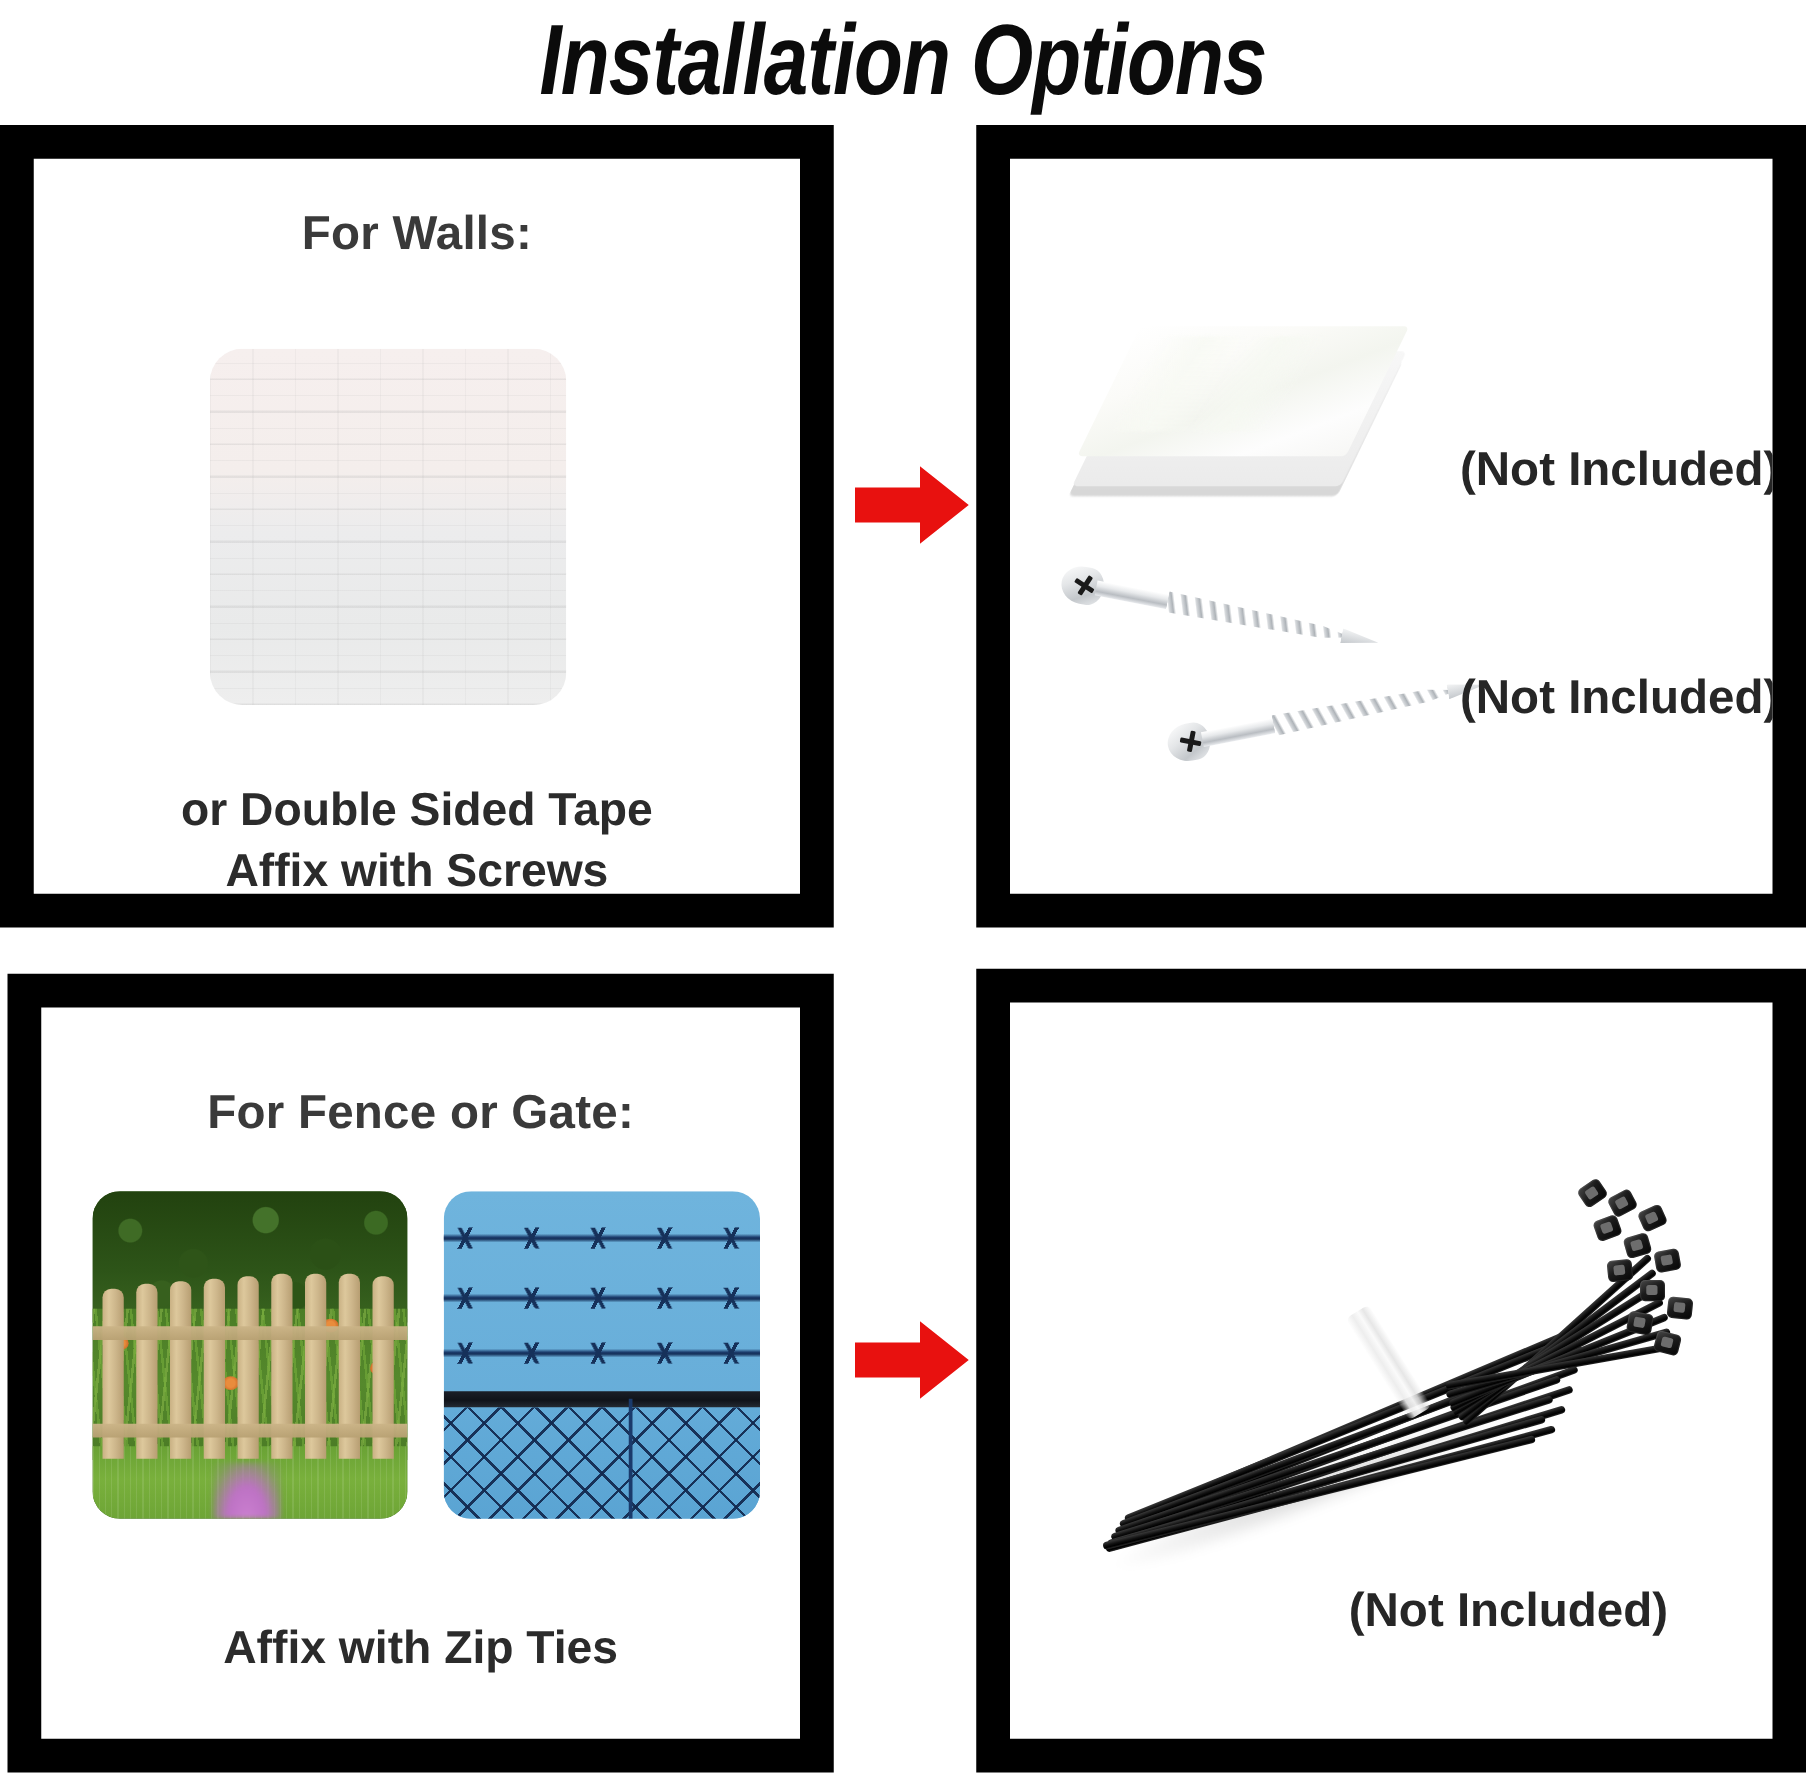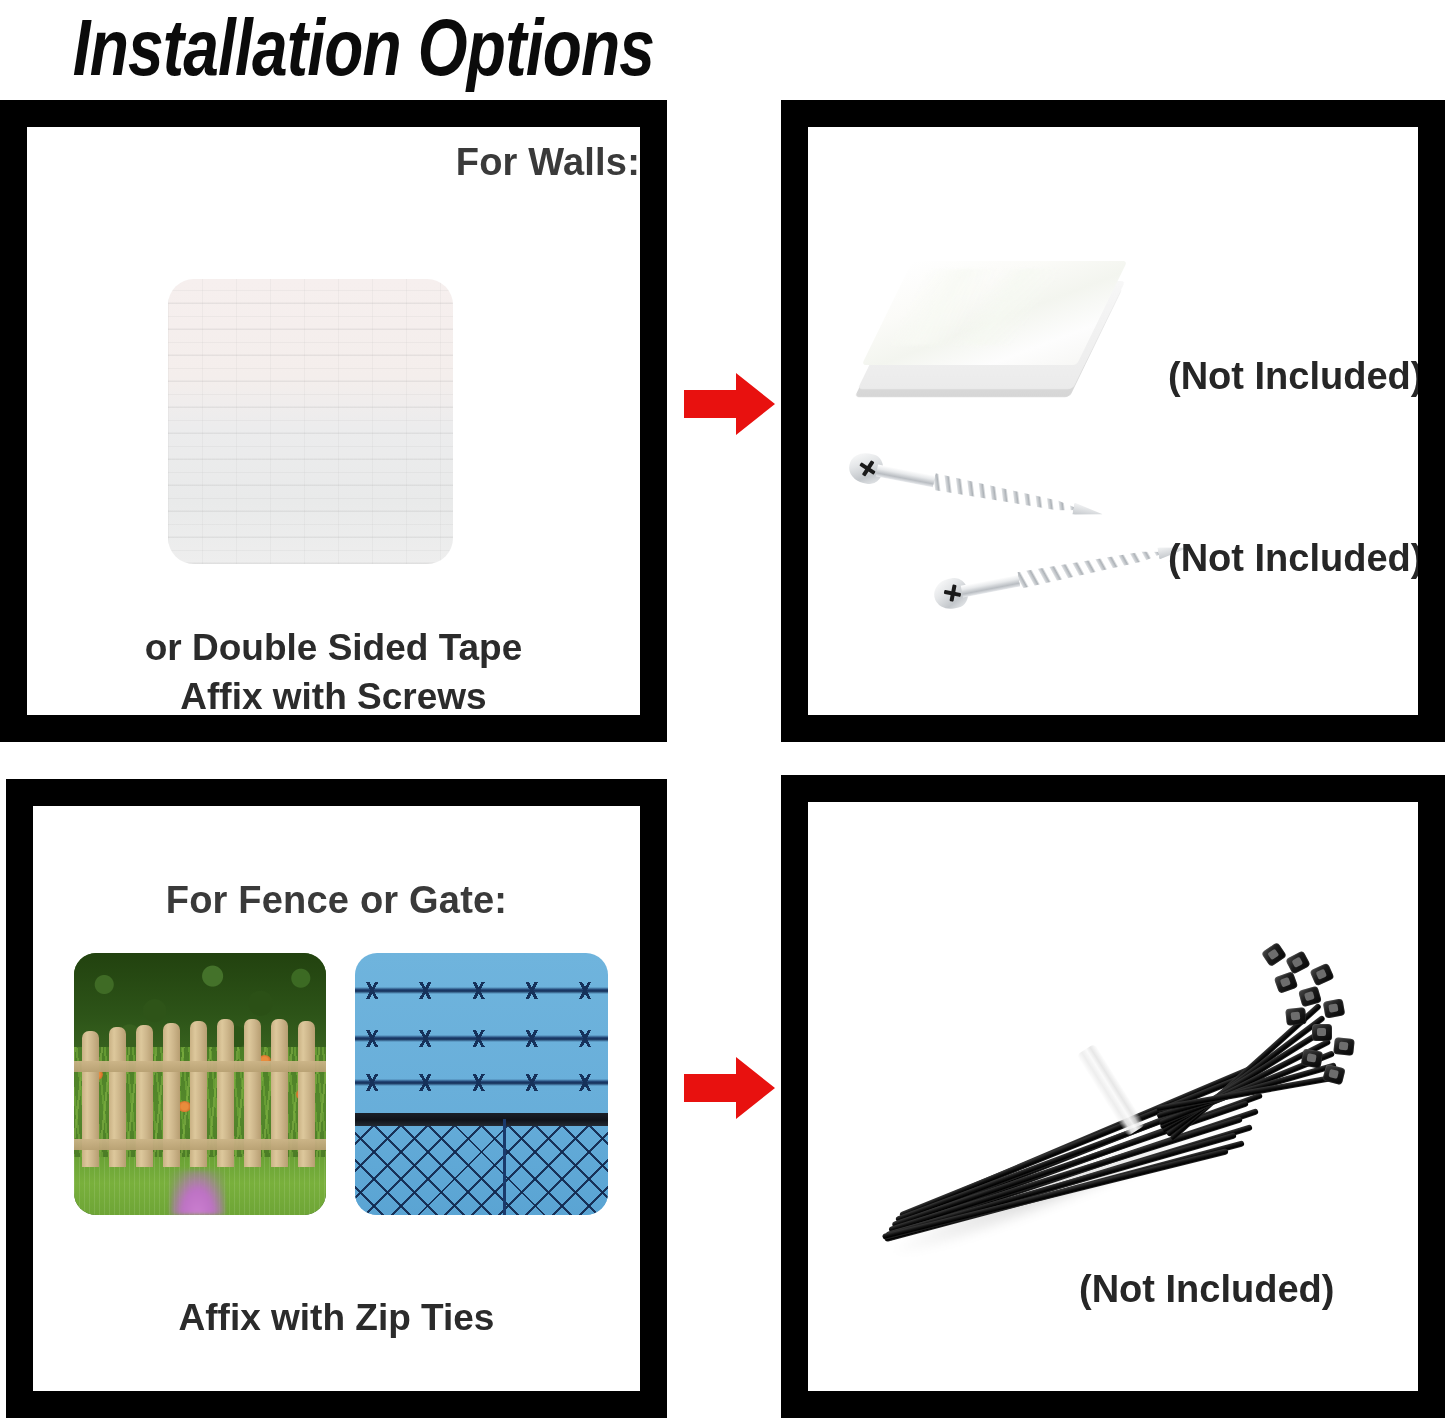--- a/index.html
+++ b/index.html
@@ -17,20 +17,21 @@
 
   
   .title-bar {
     position: absolute;
     left: 0;
     top: 0;
     width: 1445px;
     height: 96px;
     display: flex;
     align-items: center;
+    justify-content: center;
   }
   .title-text {
     font-family: "Liberation Sans", sans-serif;
     font-size: 80px;
     font-weight: bold;
     font-style: italic;
     color: #0b0b0b;
     letter-spacing: -1px;
     transform: scaleX(0.80);
     transform-origin: center center;
@@ -344,21 +345,21 @@
 </head>
 <body>
 
 <div class="title-bar">
   <div class="title-text">Installation Options</div>
 </div>
 
 <div class="panel" id="panel-walls">
   <div class="panel-inner">
 
-    <div class="panel-heading" style="top:14px;text-align:right;">For Walls:</div>
+    <div class="panel-heading" style="top:39px;">For Walls:</div>
 
     <div class="wall-swatch" style="left:141px; top:152px;"></div>
 
     <div class="panel-caption" style="top:496px;">
       <div>or Double Sided Tape</div>
       <div>Affix with Screws</div>
     </div>
 
   </div>
 </div>
@@ -400,21 +401,21 @@
     <div class="not-included" style="left:360px; top:228px;">(Not Included)</div>
 
     <div class="not-included" style="left:360px; top:410px;">(Not Included)</div>
 
   </div>
 </div>
 
 <div class="panel" id="panel-fence">
   <div class="panel-inner">
 
-    <div class="panel-heading" style="top:63px;margin-top:10px;">For Fence or Gate:</div>
+    <div class="panel-heading" style="top:63px;">For Fence or Gate:</div>
 
     <div class="photo" style="left:41px; top:147px; width:252px; height:262px;">
       <div class="picket-scene">
         <div class="hedge"></div>
         <div class="meadow"></div>
         <div class="bloom" style="left:16px;  top:116px;"></div>
         <div class="bloom" style="left:62px;  top:96px;"></div>
         <div class="bloom" style="left:104px; top:148px;"></div>
         <div class="bloom" style="left:184px; top:102px;"></div>
         <div class="bloom" style="left:222px; top:136px;"></div>

